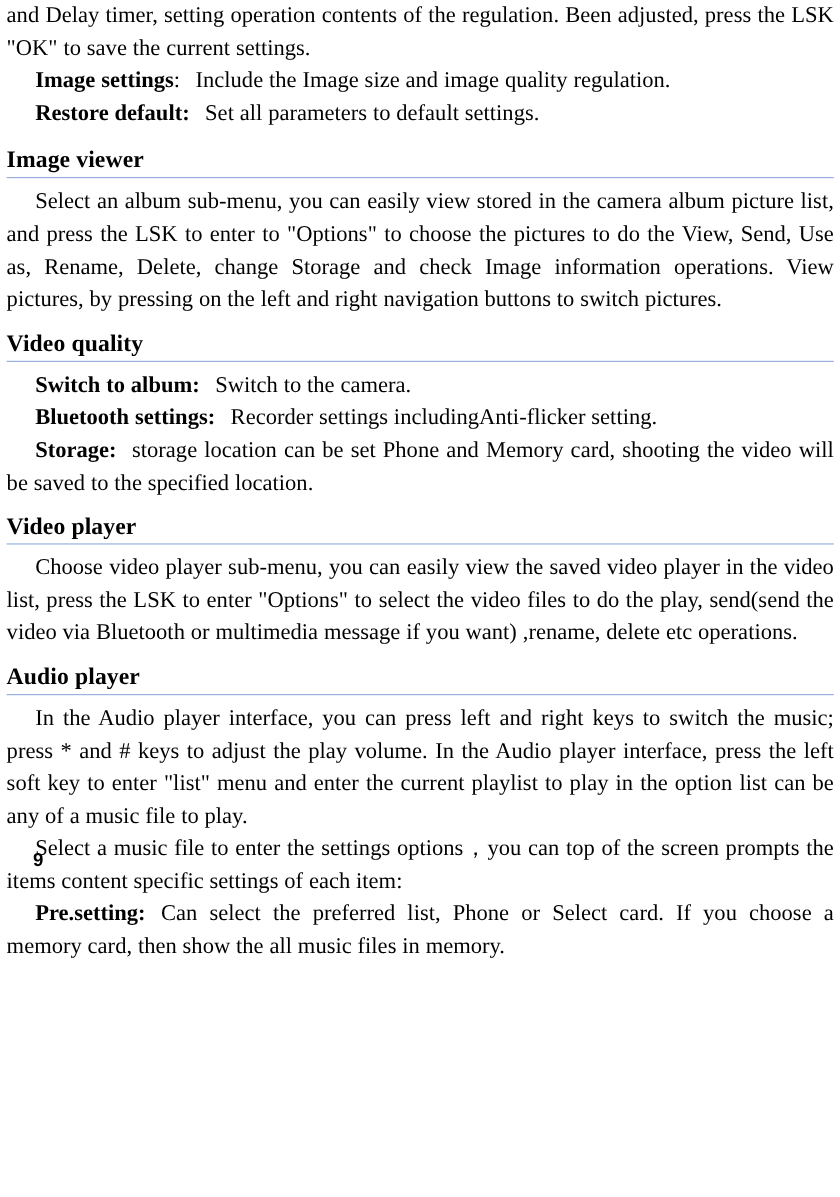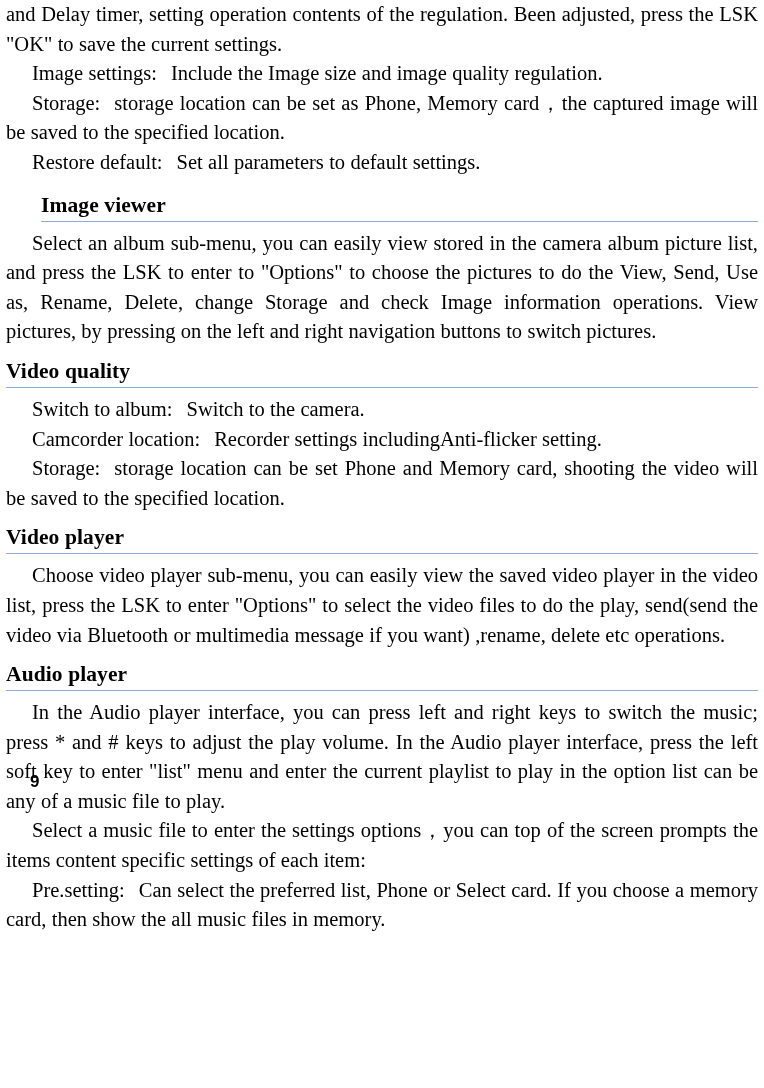--- a/index.html
+++ b/index.html
@@ -33,21 +33,21 @@
     letter-spacing: 0.0px;
     word-spacing: 0.2px;
   }
   .para {
     margin: 0;
   }
   .indent {
     text-indent: 26px;
   }
   .lead {
-    font-weight: normal;
+    font-weight: bold;
   }
   .gap {
     display: inline-block;
     width: 14px;
   }
   .gap-sm {
     display: inline-block;
     width: 7px;
   }
   h2.section-heading {
@@ -57,55 +57,53 @@
     margin: 0;
     padding: 0 0 3px 0;
     border-bottom: 1.5px solid #8faadc;
     letter-spacing: 0.1px;
   }
   .heading-block {
     margin: 11px 0 7px 0;
   }
   .heading-block.first {
     margin-top: 14px;
-    margin-left: 35px;
   }
   .page-number {
     position: absolute;
     left: 30px;
     bottom: 8px;
     font-size: 17px;
     line-height: 20px;
     font-family: "Liberation Sans", sans-serif;
     font-weight: bold;
   }
 </style>
 </head>
 <body>
 
 <div class="page">
 
   <p class="body-text para">and Delay timer, setting operation contents of the regulation. Been adjusted, press the LSK "OK" to save the current settings.</p>
 
   <p class="body-text para indent"><span class="lead">Image settings</span><span>:</span><span class="gap"></span><span>Include the Image size and image quality regulation.</span></p>
 
-  <p class="body-text para indent"><span class="lead">Storage:</span><span class="gap"></span><span>storage location can be set as Phone, Memory card，the captured image will be saved to the specified location.</span></p>
 
   <p class="body-text para indent"><span class="lead">Restore default:</span><span class="gap"></span><span>Set all parameters to default settings.</span></p>
 
   <div class="heading-block first">
     <h2 class="section-heading">Image viewer</h2>
   </div>
   <p class="body-text para indent">Select an album sub-menu, you can easily view stored in the camera album picture list, and press the LSK to enter to "Options" to choose the pictures to do the View, Send, Use as, Rename, Delete, change Storage and check Image information operations. View pictures, by pressing on the left and right navigation buttons to switch pictures.</p>
 
   <div class="heading-block">
     <h2 class="section-heading">Video quality</h2>
   </div>
   <p class="body-text para indent"><span class="lead">Switch to album:</span><span class="gap"></span><span>Switch to the camera.</span></p>
-  <p class="body-text para indent"><span class="lead">Camcorder location:</span><span class="gap"></span><span>Recorder settings includingAnti-flicker setting.</span></p>
+  <p class="body-text para indent"><span class="lead">Bluetooth settings:</span><span class="gap"></span><span>Recorder settings includingAnti-flicker setting.</span></p>
   <p class="body-text para indent"><span class="lead">Storage:</span><span class="gap"></span><span>storage location can be set Phone and Memory card, shooting the video will be saved to the specified location.</span></p>
 
   <div class="heading-block">
     <h2 class="section-heading">Video player</h2>
   </div>
   <p class="body-text para indent">Choose video player sub-menu, you can easily view the saved video player in the video list, press the LSK to enter "Options" to select the video files to do the play, send(send the video via Bluetooth or multimedia message if you want) ,rename, delete etc operations.</p>
 
   <div class="heading-block">
     <h2 class="section-heading">Audio player</h2>
   </div>

